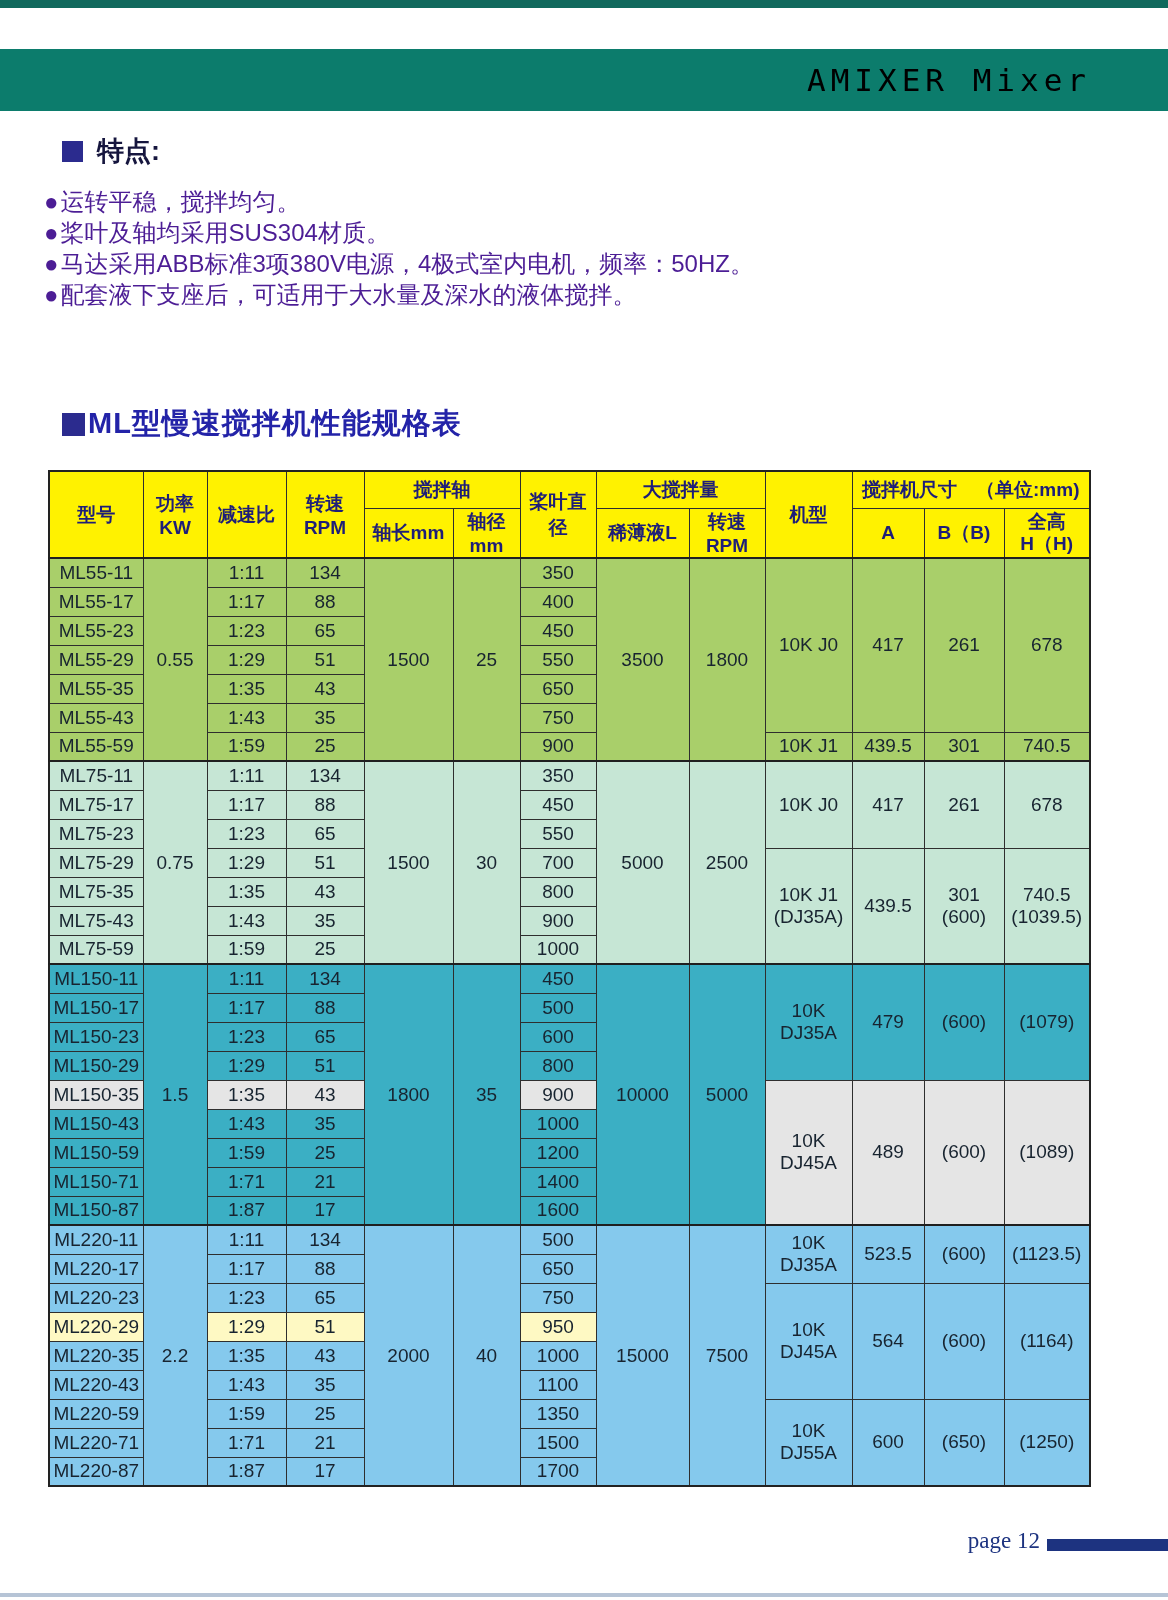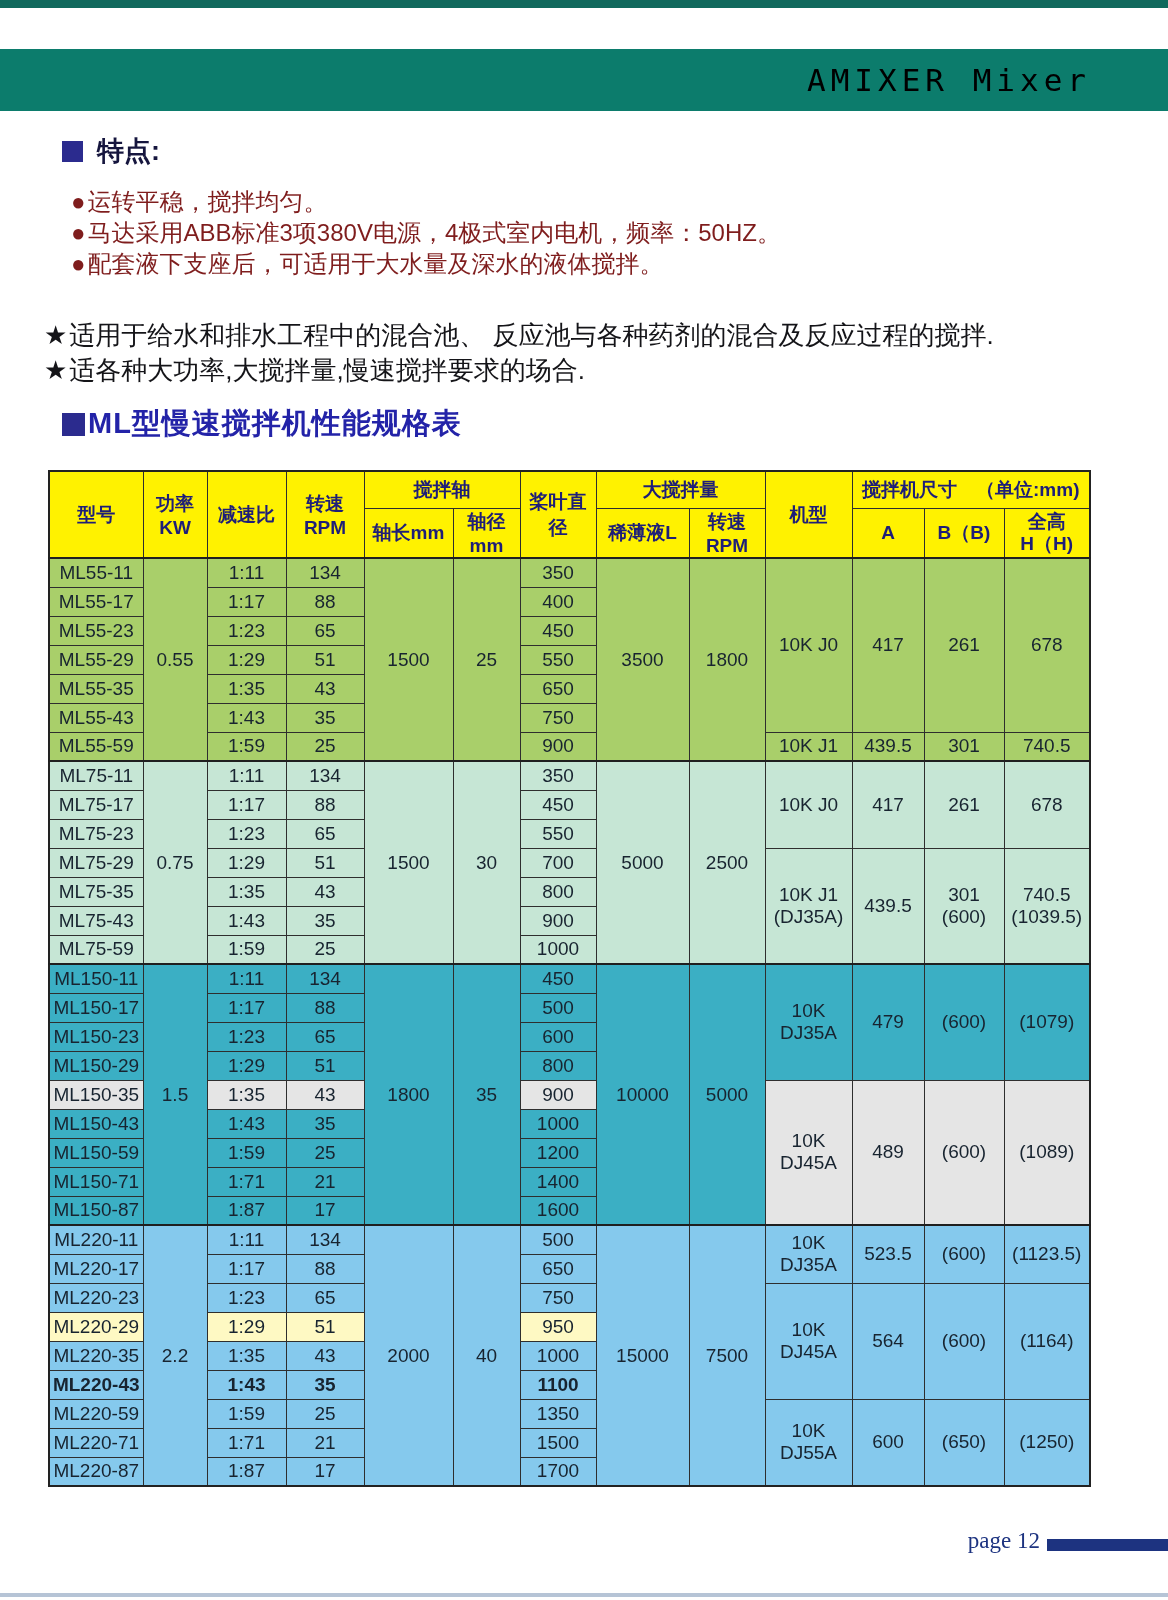--- a/index.html
+++ b/index.html
@@ -6,21 +6,21 @@
   .page{position:relative;width:1168px;height:1600px;background:#ffffff;margin:0 auto;
         font-family:"Liberation Sans",sans-serif;overflow:hidden;}
   .top-strip{position:absolute;left:0;top:0;width:100%;height:8px;background:#11695d;}
   .brand-band{position:absolute;left:0;top:49px;width:100%;height:62px;background:#0c7c6c;
         display:flex;align-items:center;justify-content:flex-end;box-sizing:border-box;padding-right:77px;}
   .brand{color:#000000;font-family:"DejaVu Sans Mono",monospace;font-size:31px;letter-spacing:5px;text-align:right;}
   .features-heading{position:absolute;left:62px;top:133px;display:flex;align-items:center;
         font-size:27px;font-weight:bold;color:#16163e;gap:11px;}
   .sq{width:21px;height:21px;background:#2b2b8e;display:inline-block;margin-right:3px;flex:none;}
   .sq-lg{width:23px;height:23px;}
-  .feat-block{position:absolute;left:44px;top:186px;font-size:24px;line-height:31px;color:#7f1d1d;margin-left:27px;}
+  .feat-block{position:absolute;left:44px;top:186px;font-size:24px;line-height:31px;color:#4c1d95;}
   .star-block{position:absolute;left:44px;top:318px;font-size:26px;line-height:35px;color:#141418;}
   .feat-line{white-space:nowrap;}
   .marker{margin-right:2px;}
   .table-title{position:absolute;left:62px;top:404px;display:flex;align-items:center;
         font-size:29px;font-weight:bold;color:#2323a8;letter-spacing:1px;}
   table.spec{position:absolute;left:48px;top:470px;width:1041px;border-collapse:collapse;
         table-layout:fixed;border:2px solid #222222;}
   table.spec th,table.spec td{border:1px solid #2e2e2e;text-align:center;vertical-align:middle;
         padding:0;overflow:hidden;}
   table.spec thead th{background:#fff200;color:#1e1e78;font-size:19px;font-weight:600;}
@@ -46,28 +46,25 @@
     <span class="brand">AMIXER Mixer</span>
   </div>
 
   <div class="features-heading">
     <span class="sq"></span>
     <span>特点:</span>
   </div>
 
   <div class="feat-block" id="bullets">
       <div class="feat-line"><span class="marker">●</span><span>运转平稳，搅拌均匀。</span></div>
+      <div class="feat-line"><span class="marker">●</span><span>桨叶及轴均采用SUS304材质。</span></div>
       <div class="feat-line"><span class="marker">●</span><span>马达采用ABB标准3项380V电源，4极式室内电机，频率：50HZ。</span></div>
       <div class="feat-line"><span class="marker">●</span><span>配套液下支座后，可适用于大水量及深水的液体搅拌。</span></div>
     </div>
 
-  <div class="star-block" id="stars">
-      <div class="feat-line"><span class="marker">★</span><span>适用于给水和排水工程中的混合池、 反应池与各种药剂的混合及反应过程的搅拌.</span></div>
-      <div class="feat-line"><span class="marker">★</span><span>适各种大功率,大搅拌量,慢速搅拌要求的场合.</span></div>
-    </div>
 
   <div class="table-title">
     <span class="sq sq-lg"></span>
     <span>ML型慢速搅拌机性能规格表</span>
   </div>
 
   <table class="spec">
     <colgroup>
       <col style="width:94px">
         <col style="width:64px">
@@ -327,21 +324,21 @@
           <td>1:29</td>
           <td>51</td>
           <td>950</td>
         </tr>
         <tr style="background: rgb(133, 201, 237);">
           <td>ML220-35</td>
           <td>1:35</td>
           <td>43</td>
           <td>1000</td>
         </tr>
-        <tr style="background: rgb(133, 201, 237); font-weight: bold;">
+        <tr style="background: rgb(133, 201, 237);">
           <td>ML220-43</td>
           <td>1:43</td>
           <td>35</td>
           <td>1100</td>
         </tr>
         <tr style="background: rgb(133, 201, 237);">
           <td>ML220-59</td>
           <td>1:59</td>
           <td>25</td>
           <td>1350</td>

